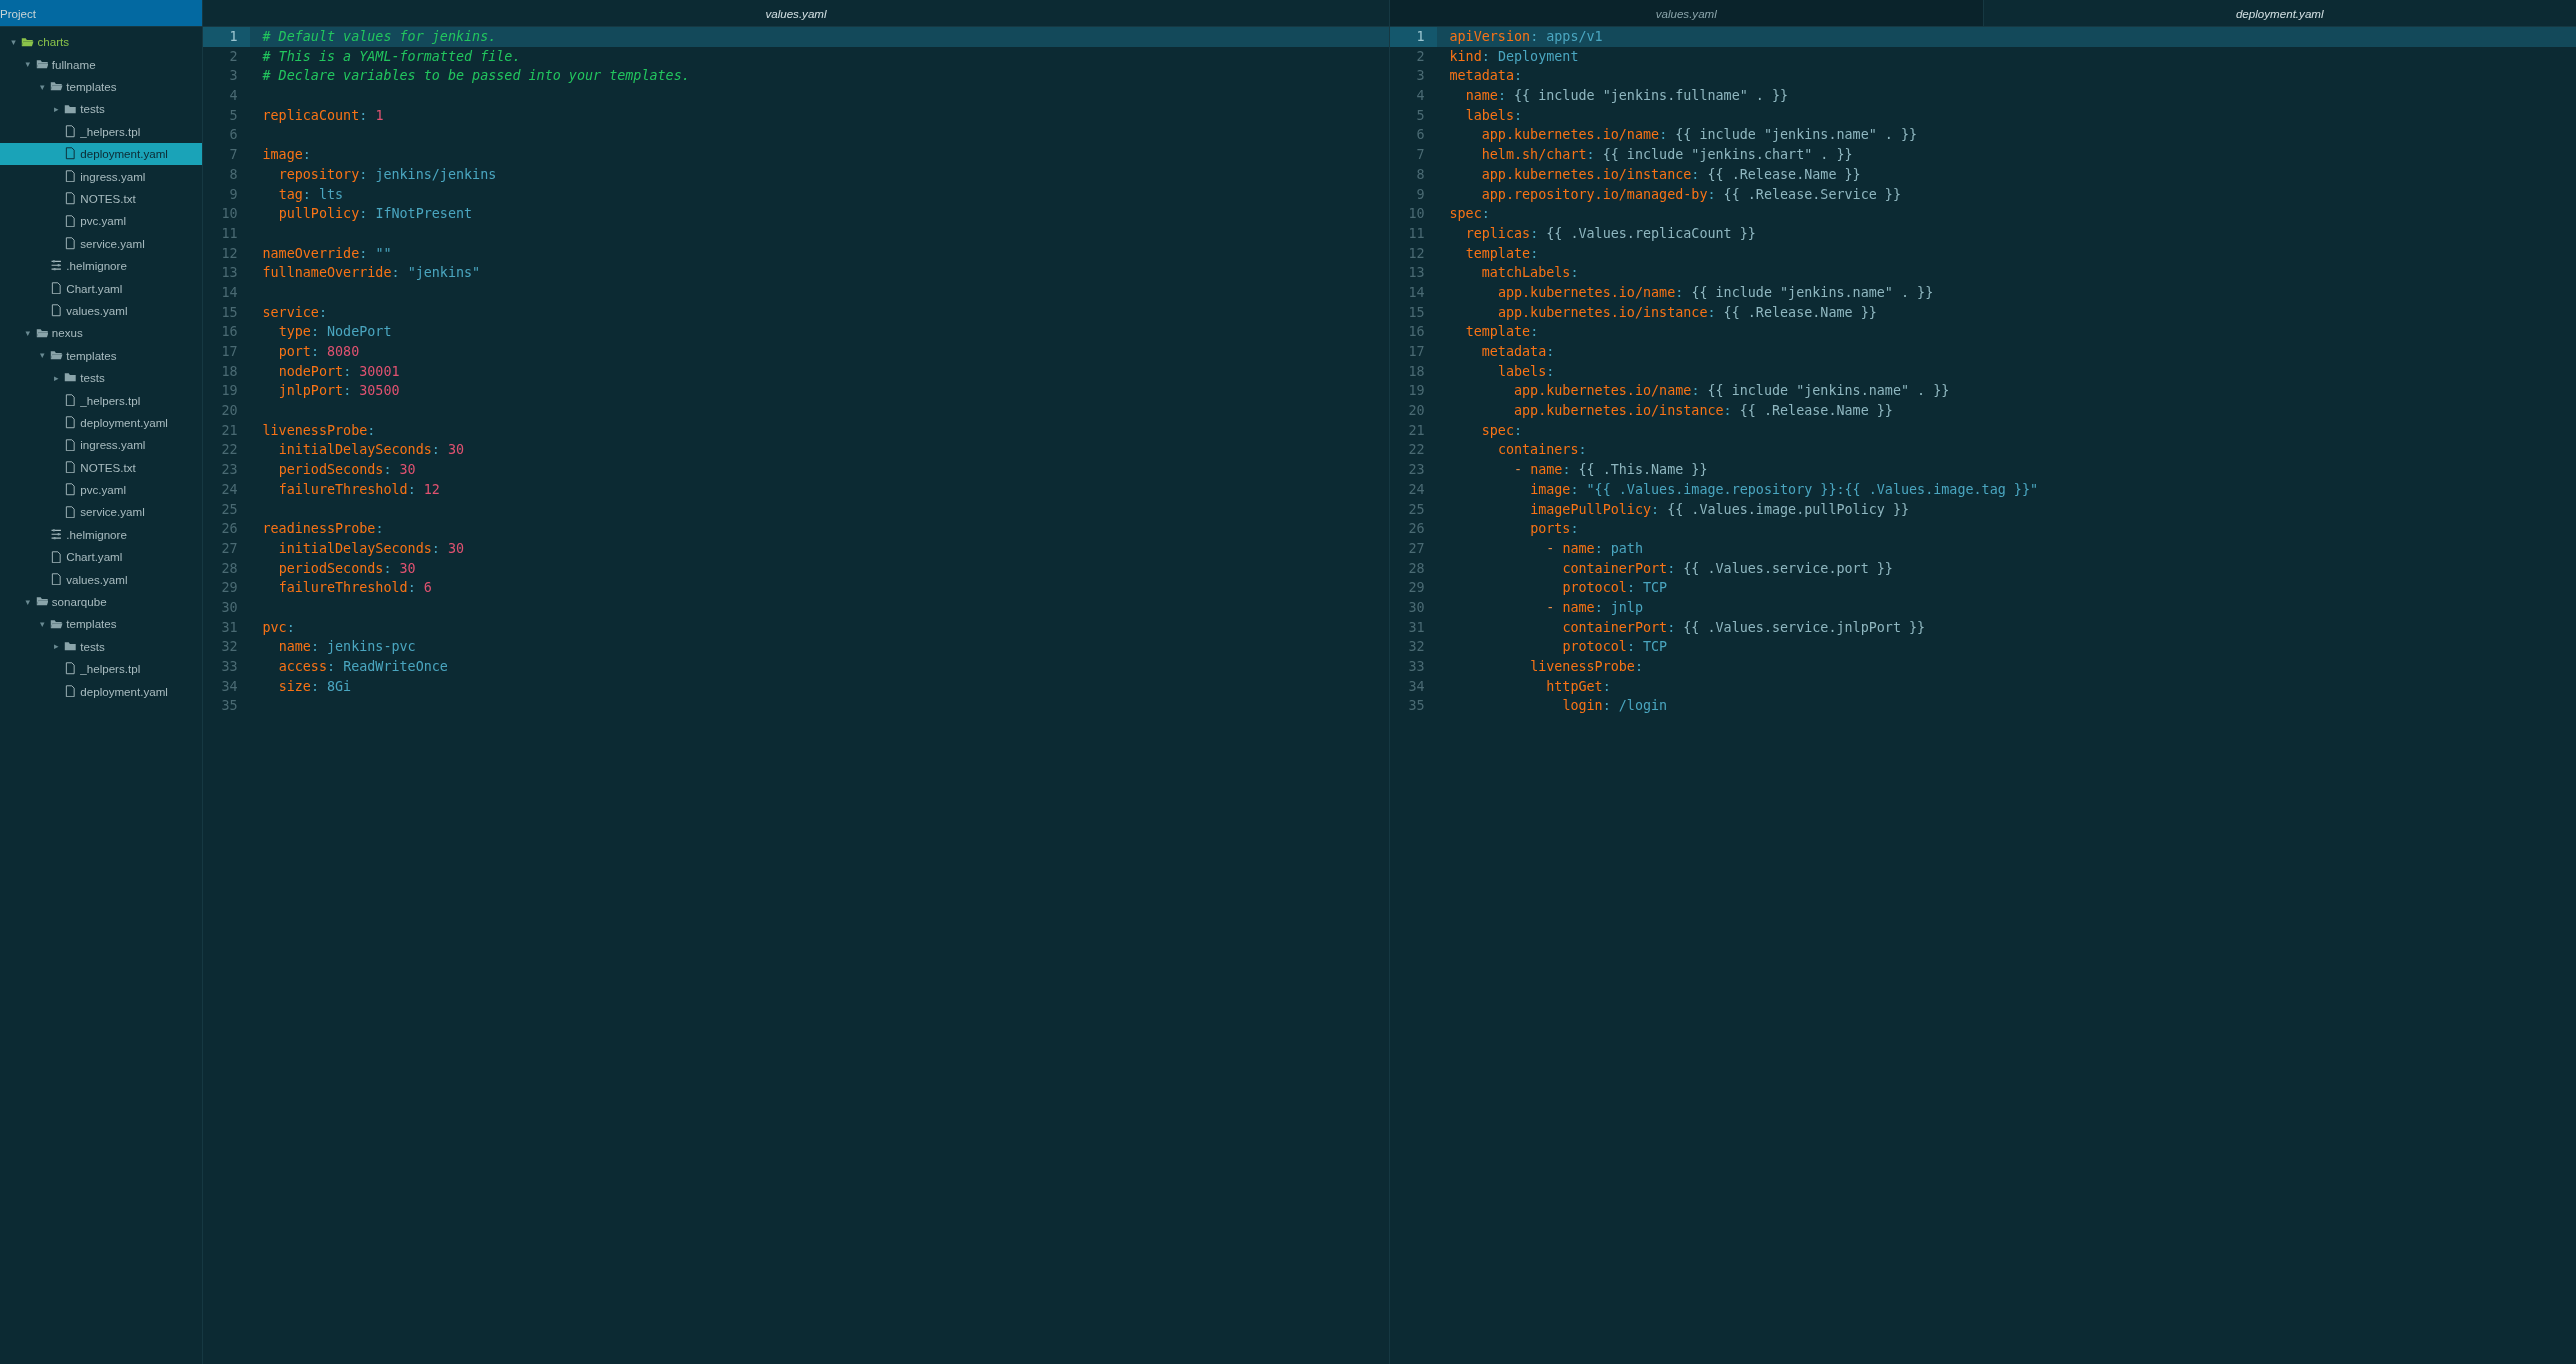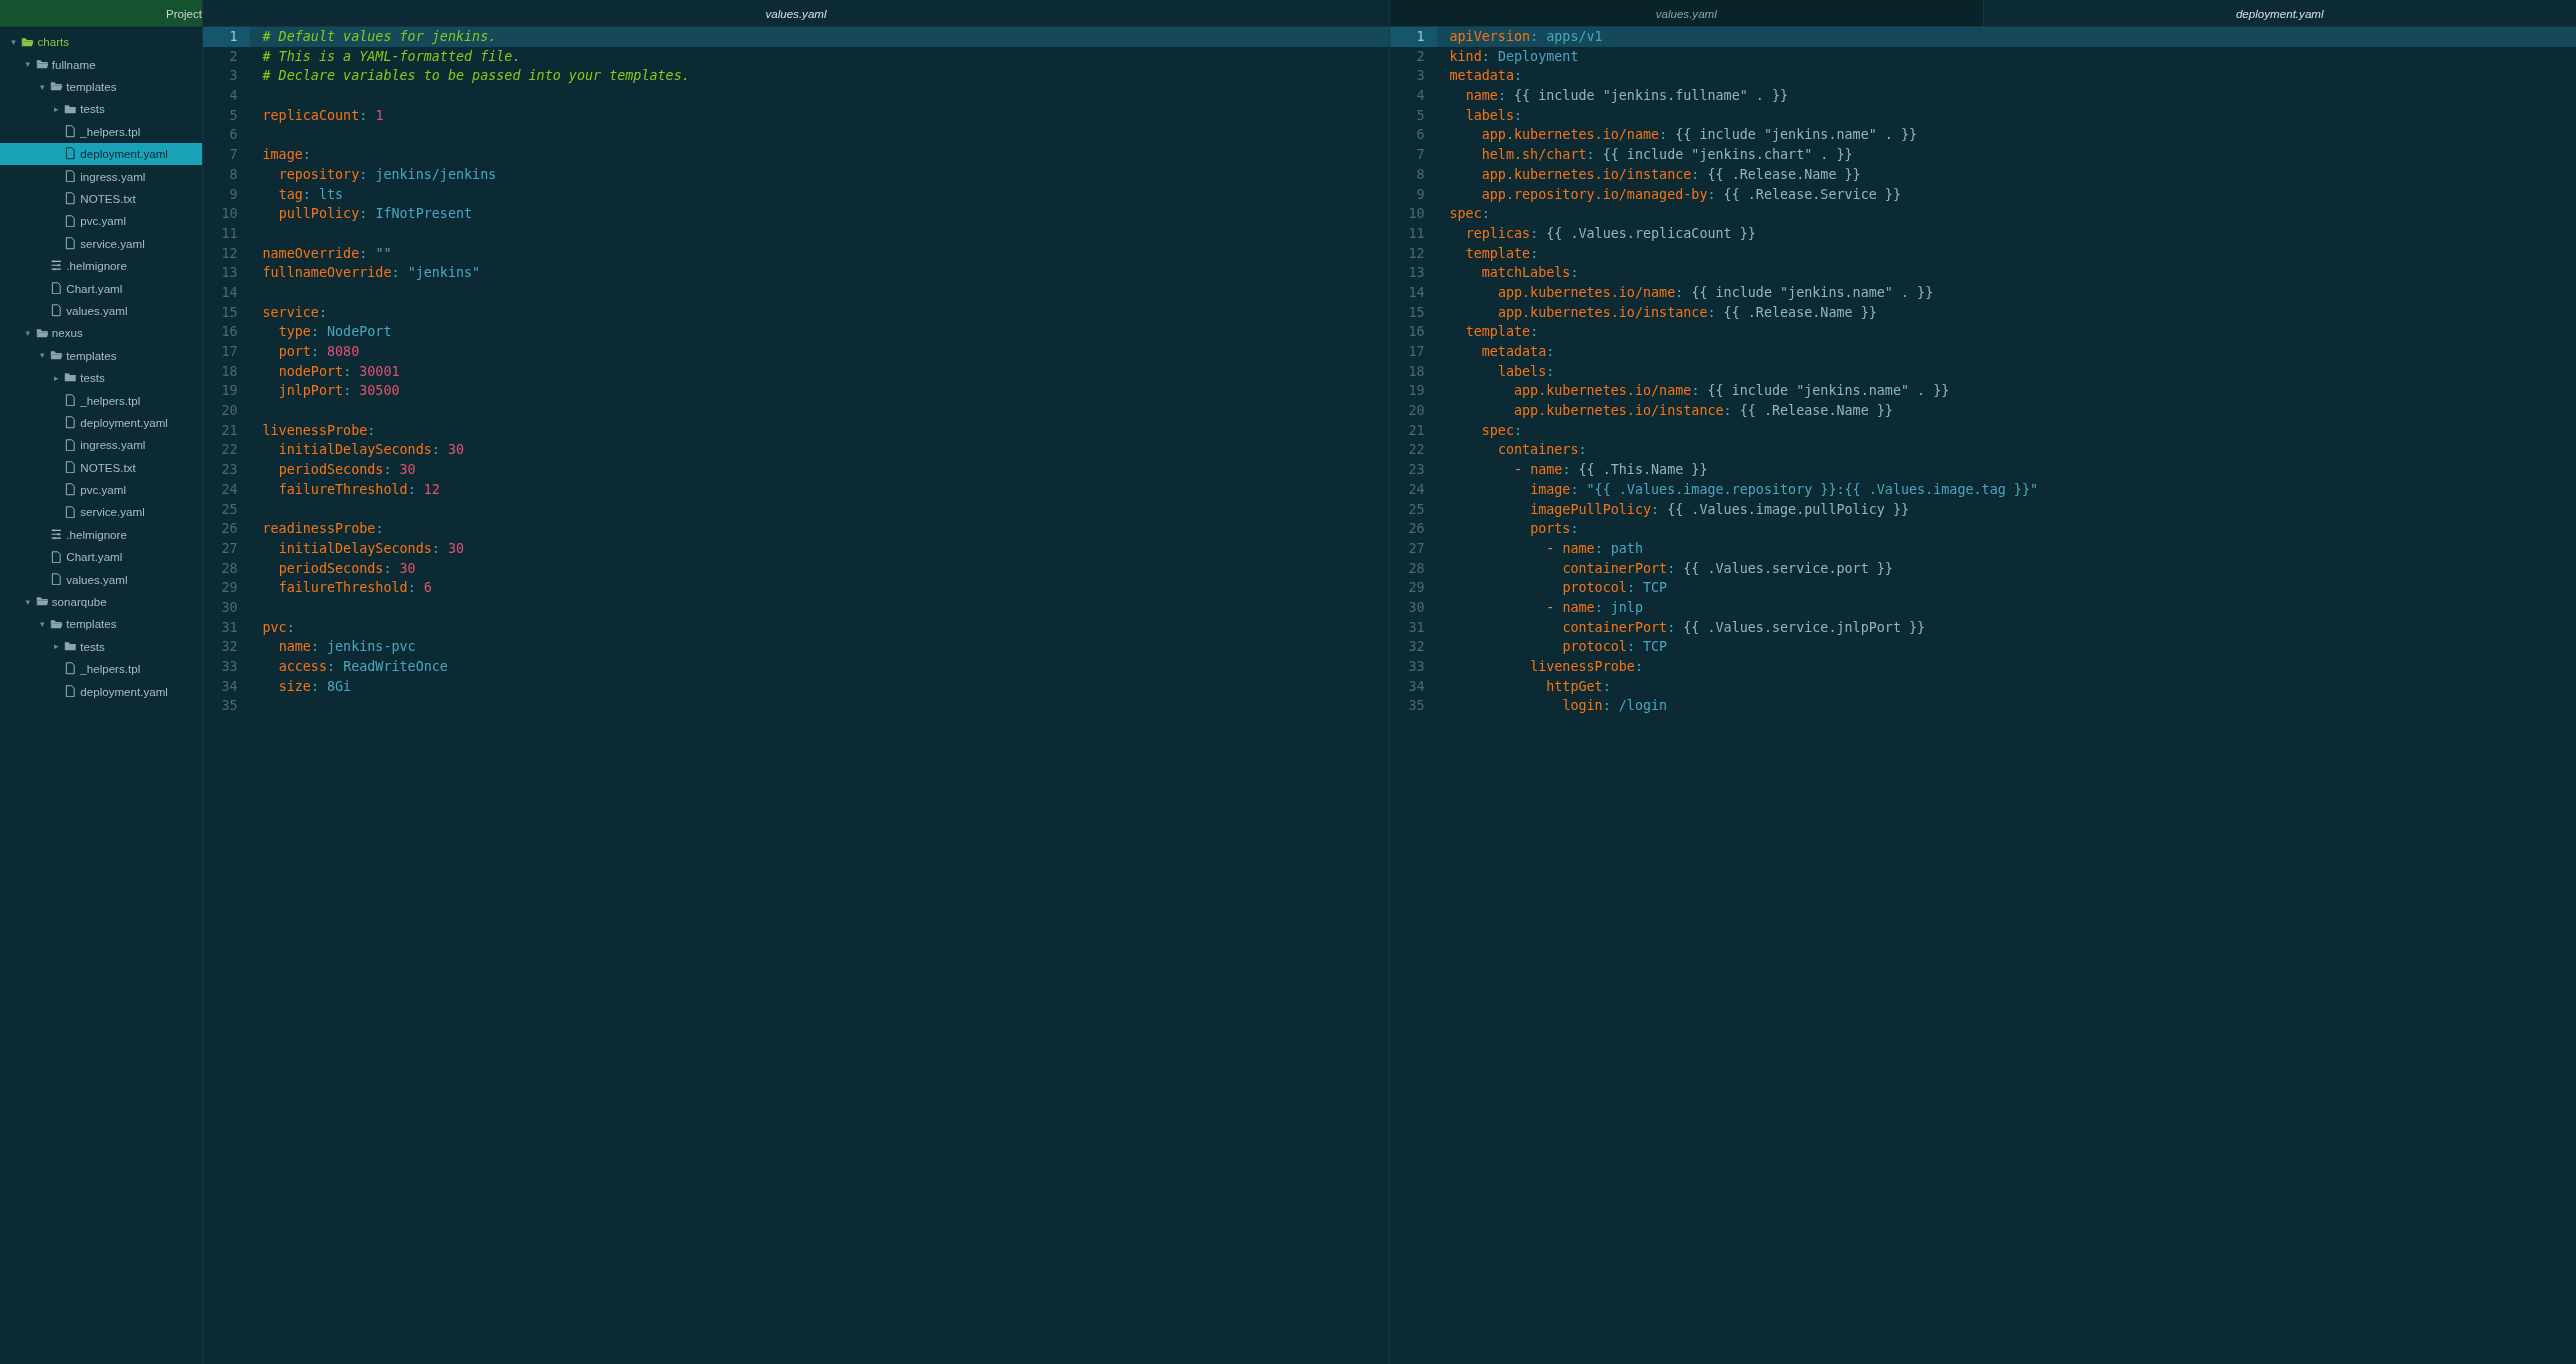--- a/index.html
+++ b/index.html
@@ -23,23 +23,23 @@
     flex: 0 0 203px;
     background: #0c2a33;
     border-right: 0.9px solid #163842;
     display: flex;
     flex-direction: column;
     overflow-y: auto;
   }
   .sidebar-header {
     height: 27px;
     line-height: 27px;
-    text-align: right;
+    text-align: left;
     color: #c9d4d6;
-    background: #14532d;
+    background: #0369a1;
     border-bottom: 0.9px solid #163842;
     font-family: -apple-system, "Segoe UI", sans-serif;
     font-size: 11.6px;
   }
   .tree {
     padding-top: 3.6px;
     font-family: -apple-system, "Segoe UI", sans-serif;
     font-size: 11.6px;
   }
   .tree-row {
@@ -137,21 +137,21 @@
     color: #4a6a73;
     background: #0c2a33;
     user-select: none;
   }
   .code-line.hl .gutter { background: #14576c; color: #9cc6d1; }
   .code-text {
     padding-left: 12.5px;
     flex: 1;
   }
   
-  .c-comment { color: #84cc16; font-style: italic; }
+  .c-comment { color: #22c55e; font-style: italic; }
   .c-key { color: #f97316; }
   .c-str { color: #4aa6c0; }
   .c-num { color: #e05270; }
   .c-punc { color: #4aa6c0; }
   .c-plain { color: #8fb7c0; }
   .c-dash { color: #e88c4a; }
 
   
   ::-webkit-scrollbar { width: 9px; height: 9px; }
   ::-webkit-scrollbar-thumb { background: #1a4450; border-radius: 4.5px; }

